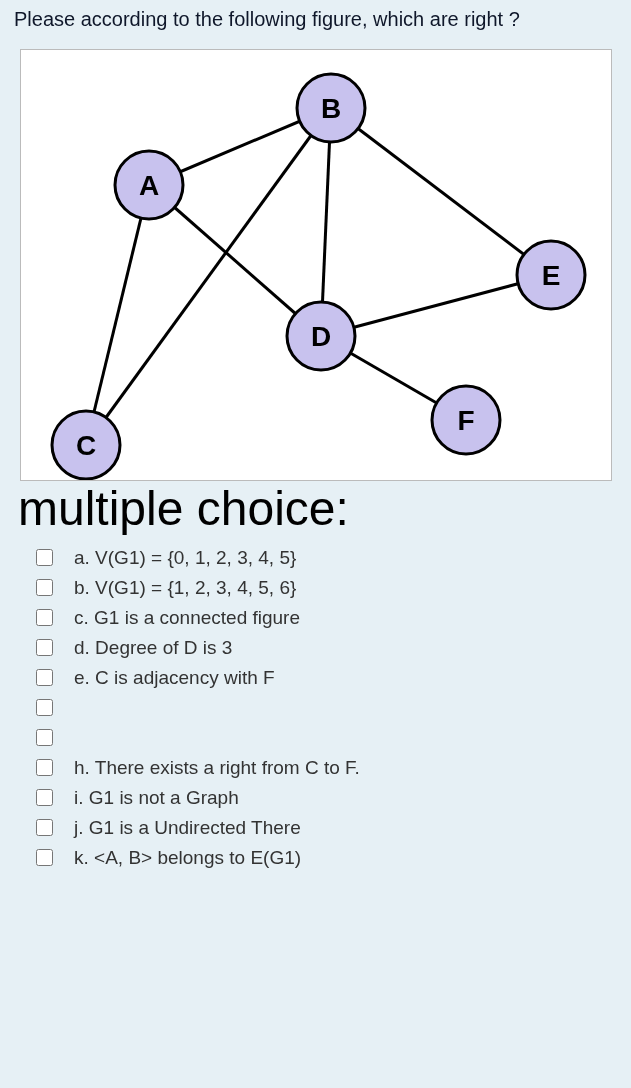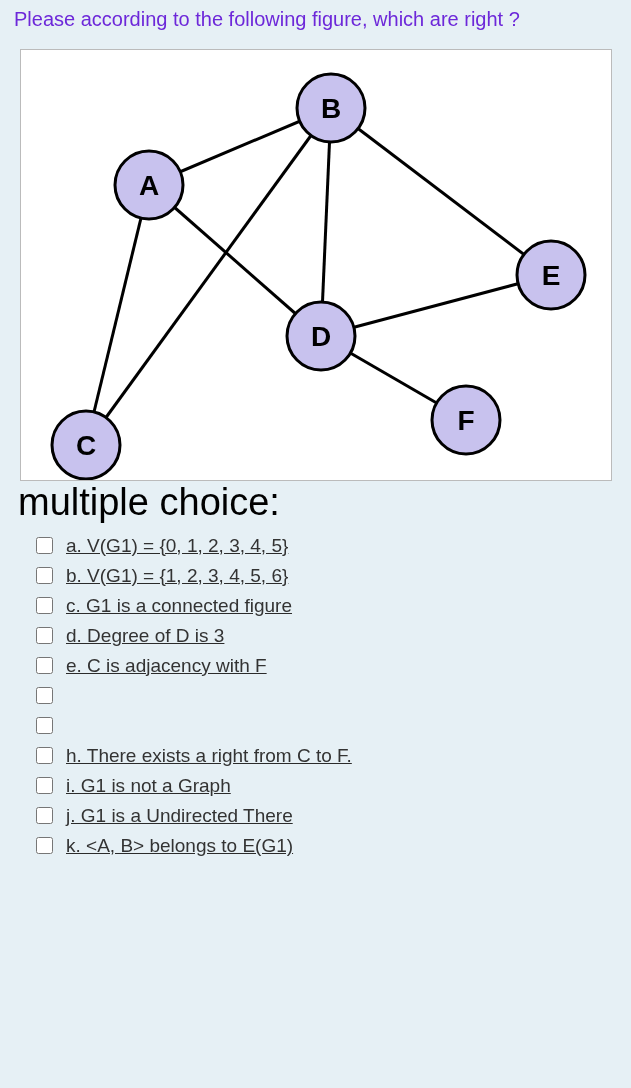--- a/index.html
+++ b/index.html
@@ -9,52 +9,51 @@
     background: #e6f0f5;
     color: #2b2b2b;
     width: 631px;
   }
   .page {
     padding: 8px 14px;
     box-sizing: border-box;
   }
   .question {
     font-size: 20px;
-    color: #6d28d9;
+    color: #0f172a;
     margin: 0 0 18px 0;
   }
   .figure-box {
     background: #ffffff;
     border: 1px solid #bbb;
     width: 590px;
     height: 430px;
     margin: 0 auto;
     position: relative;
   }
   .caption {
     text-align: center;
     font-size: 20px;
     margin: 10px 0 4px 0;
     color: #333;
   }
   .mc-title {
-    font-size: 38px;
+    font-size: 48px;
     color: #000;
     margin: 0 0 10px 4px;
     font-weight: 400;
   }
   .options {
     padding-left: 18px;
   }
   .opt {
     display: flex;
     align-items: center;
-    gap: 10px;
+    gap: 18px;
     margin: 7px 0;
-    text-decoration: underline;
   }
   .opt input[type="checkbox"] {
     width: 17px;
     height: 17px;
   }
   .opt-label {
     font-size: 19px;
     color: #333;
   }
 </style>

